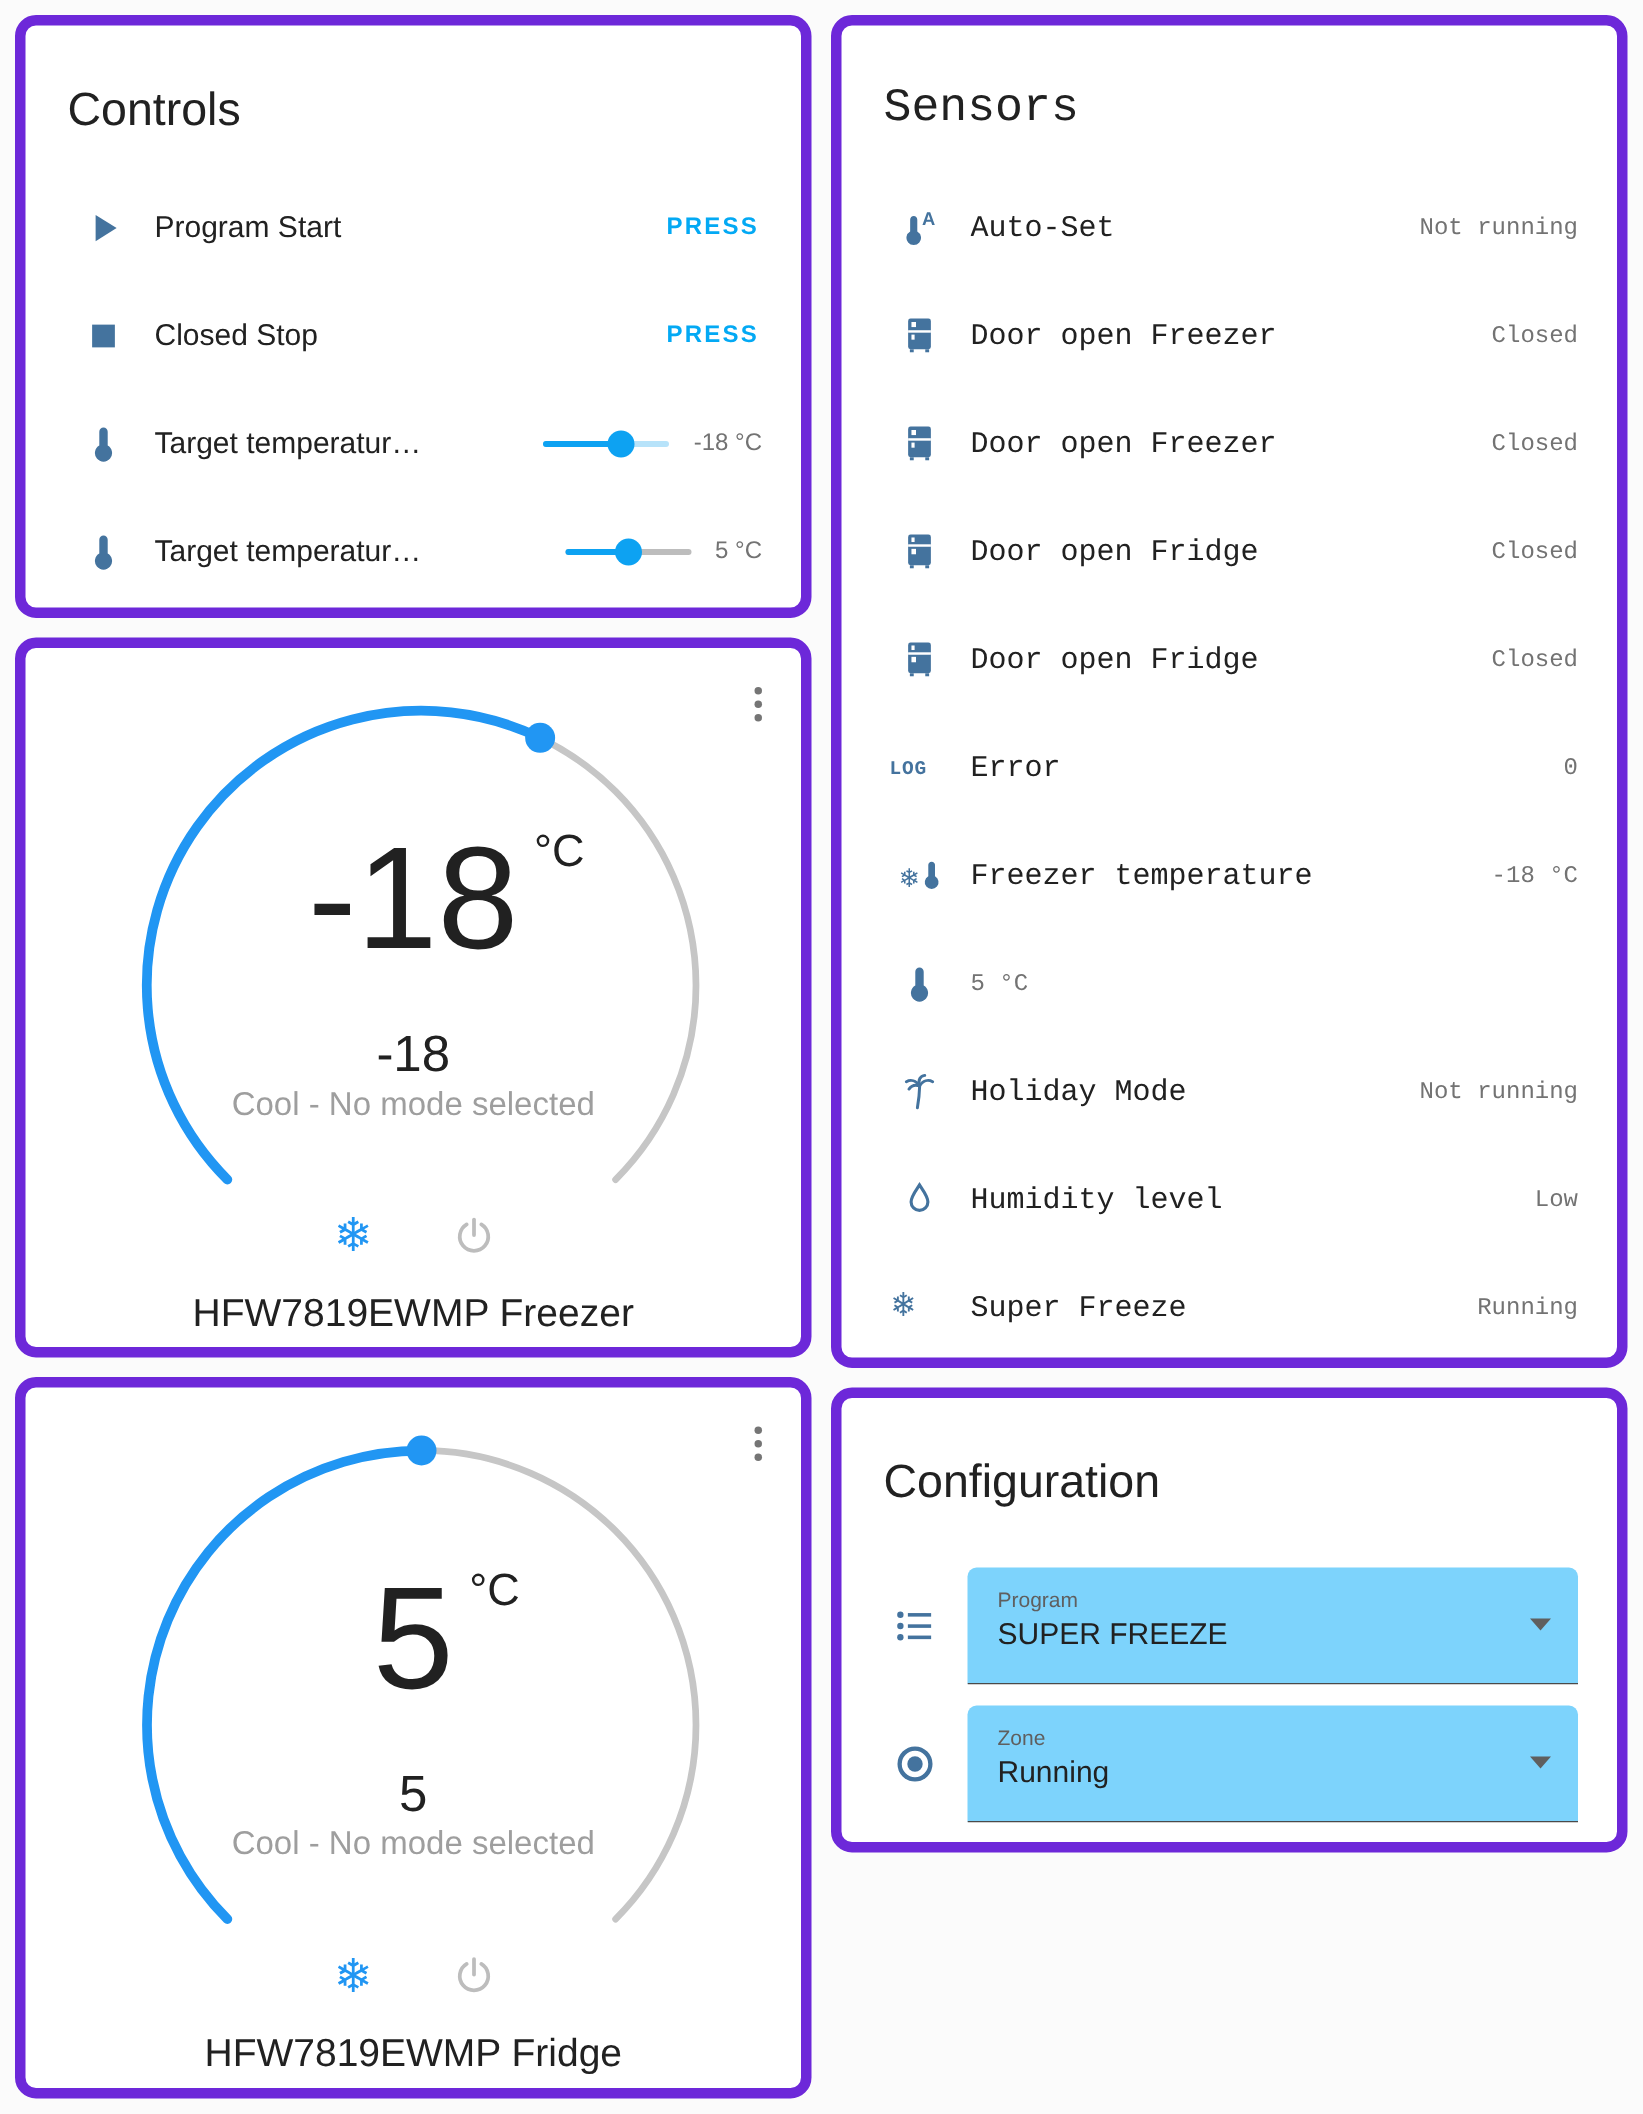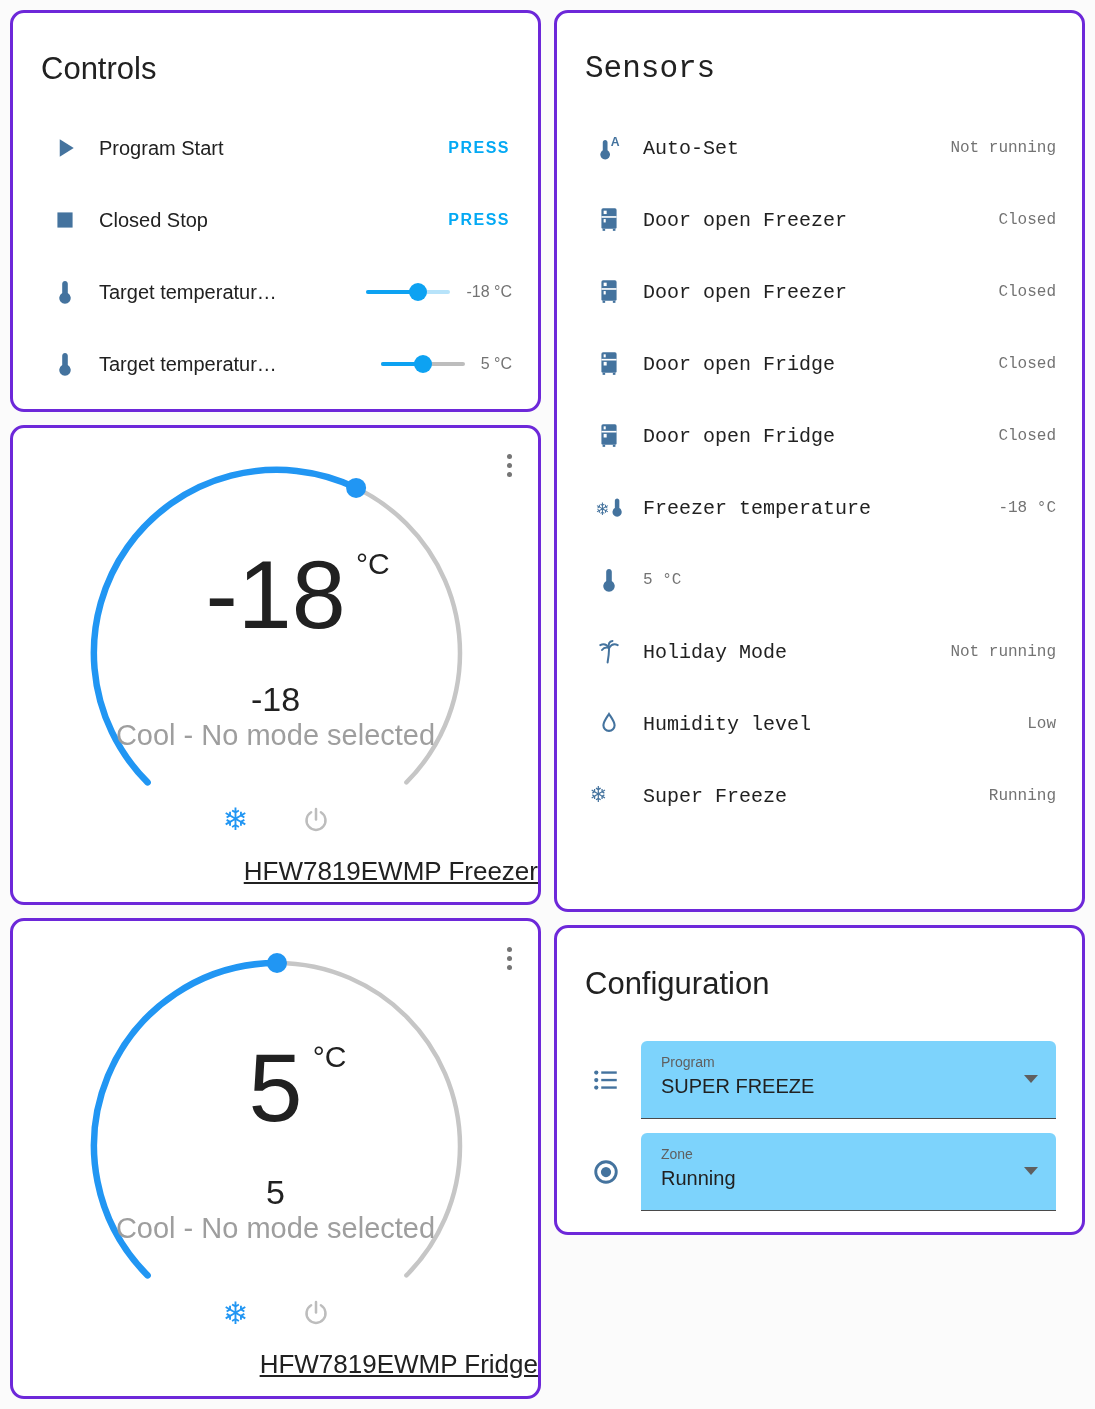--- a/index.html
+++ b/index.html
@@ -1,20 +1,20 @@
 <!DOCTYPE html>
 <html><head>
 <meta charset="utf-8">
 <style>
   * { box-sizing: border-box; margin: 0; padding: 0; }
   html,body { background:#fbfbfb; font-family:"Liberation Sans","DejaVu Sans",sans-serif; }
   .page { width:1095px; height:1409px; padding:10px; display:flex; gap:13px; overflow:hidden; }
   .col { display:flex; flex-direction:column; gap:13px; width:531px; flex:0 0 531px; }
 
-  .card { background:#ffffff; border:3px solid #6d28d9; border-radius:14px; position:relative; width:100%; }
+  .card { background:#ffffff; border:7px solid #6d28d9; border-radius:14px; position:relative; width:100%; }
   .card-title { margin:40px 28px 0 28px; font-size:31px; line-height:1; color:#212121; font-weight:400; }
 
   
   .rows { margin-top:28px; }
   .row { height:72px; display:flex; align-items:center; padding:0 26px 0 30px; cursor:pointer; }
   .icon-wrap { width:56px; flex:0 0 56px; display:flex; align-items:center; color:#44739e; }
   .ic { width:28px; height:28px; fill:currentColor; display:block; margin:0 auto 0 8px; }
   .row-label { flex:1; font-size:20px; color:#212121; white-space:nowrap; overflow:hidden; text-overflow:ellipsis; padding-right:10px; }
   .row-value { font-size:16px; color:#737373; white-space:nowrap; text-align:right; }
   .press-btn { background:none; border:none; color:#03a9f4; font-family:inherit; font-size:16px; font-weight:bold; letter-spacing:1.5px; cursor:pointer; padding:6px 2px; }
@@ -31,26 +31,26 @@
 
   
   .thermo-card { height:481px; overflow:hidden; }
   .menu-dots { position:absolute; top:22px; right:22px; display:flex; flex-direction:column; gap:4px; padding:4px; cursor:pointer; }
   .menu-dots i { width:5px; height:5px; border-radius:50%; background:#757575; }
   .dial-svg { position:absolute; left:64px; top:25px; }
   .t-big { position:absolute; top:116px; left:0; width:100%; text-align:center; font-size:97px; line-height:1.05; color:#212121; }
   .t-big .num { position:relative; display:inline-block; }
   .t-big .unit { position:absolute; right:-44px; top:4px; font-size:30px; color:#212121; }
   .t-cur { position:absolute; top:252px; left:0; width:100%; text-align:center; font-size:34px; color:#212121; }
-  .t-status { position:absolute; top:291px; left:0; width:100%; text-align:center; font-size:29px; color:#9e9e9e; }
+  .t-status { position:absolute; top:291px; left:0; width:100%; text-align:center; font-size:22px; color:#9e9e9e; }
   .t-modes { position:absolute; top:375px; left:0; width:100%; display:flex; justify-content:center; gap:46px; align-items:center; }
   .mode-btn { background:none; border:none; cursor:pointer; width:34px; height:34px; display:flex; align-items:center; justify-content:center; }
   .mode-snow { color:#2196f3; font-size:31px; line-height:1; }
   .mode-power { color:#bdbdbd; }
-  .t-name { position:absolute; top:428px; left:0; width:100%; text-align:right; font-size:26px; color:#212121;text-decoration:underline; }
+  .t-name { position:absolute; top:428px; left:0; width:100%; text-align:center; font-size:26px; color:#212121; }
 
   
   .config-card { height:310px; }
   .cfg-rows { margin-top:42px; }
   .cfg-row { display:flex; align-items:center; margin:0 26px 14px 26px; height:78px; }
   .cfg-icon { width:58px; flex:0 0 58px; display:flex; align-items:center; color:#44739e; }
   .cfg-icon svg { width:30px; height:30px; fill:currentColor; margin-left:8px; }
   .select { position:relative; flex:1; height:78px; background:#7dd3fc; border-radius:6px 6px 0 0; border-bottom:1px solid #4a4a4a; padding:13px 48px 0 20px; cursor:pointer; }
   .select-label { font-size:14px; color:#5f5f5f; }
   .select-value { font-size:20px; color:#212121; margin-top:5px; }
@@ -291,20 +291,27 @@
           <span class="icon-wrap">
               <svg class="ic">
                 <use href="#sym-fridge-bottom"></use>
               </svg>
             </span>
           <span class="row-label">Door open Fridge</span>
           <span class="row-value">Closed</span>
         </div>
         <div class="row">
           <span class="icon-wrap">
+              <span class="log-glyph">LOG</span>
+            </span>
+          <span class="row-label">Error</span>
+          <span class="row-value">0</span>
+        </div>
+        <div class="row">
+          <span class="icon-wrap">
               <svg class="ic" style="width:32px">
                 <use href="#sym-snow-thermo"></use>
               </svg>
             </span>
           <span class="row-label">Freezer temperature</span>
           <span class="row-value">-18 °C</span>
         </div>
         <div class="row">
           <span class="icon-wrap">
               <svg class="ic">

